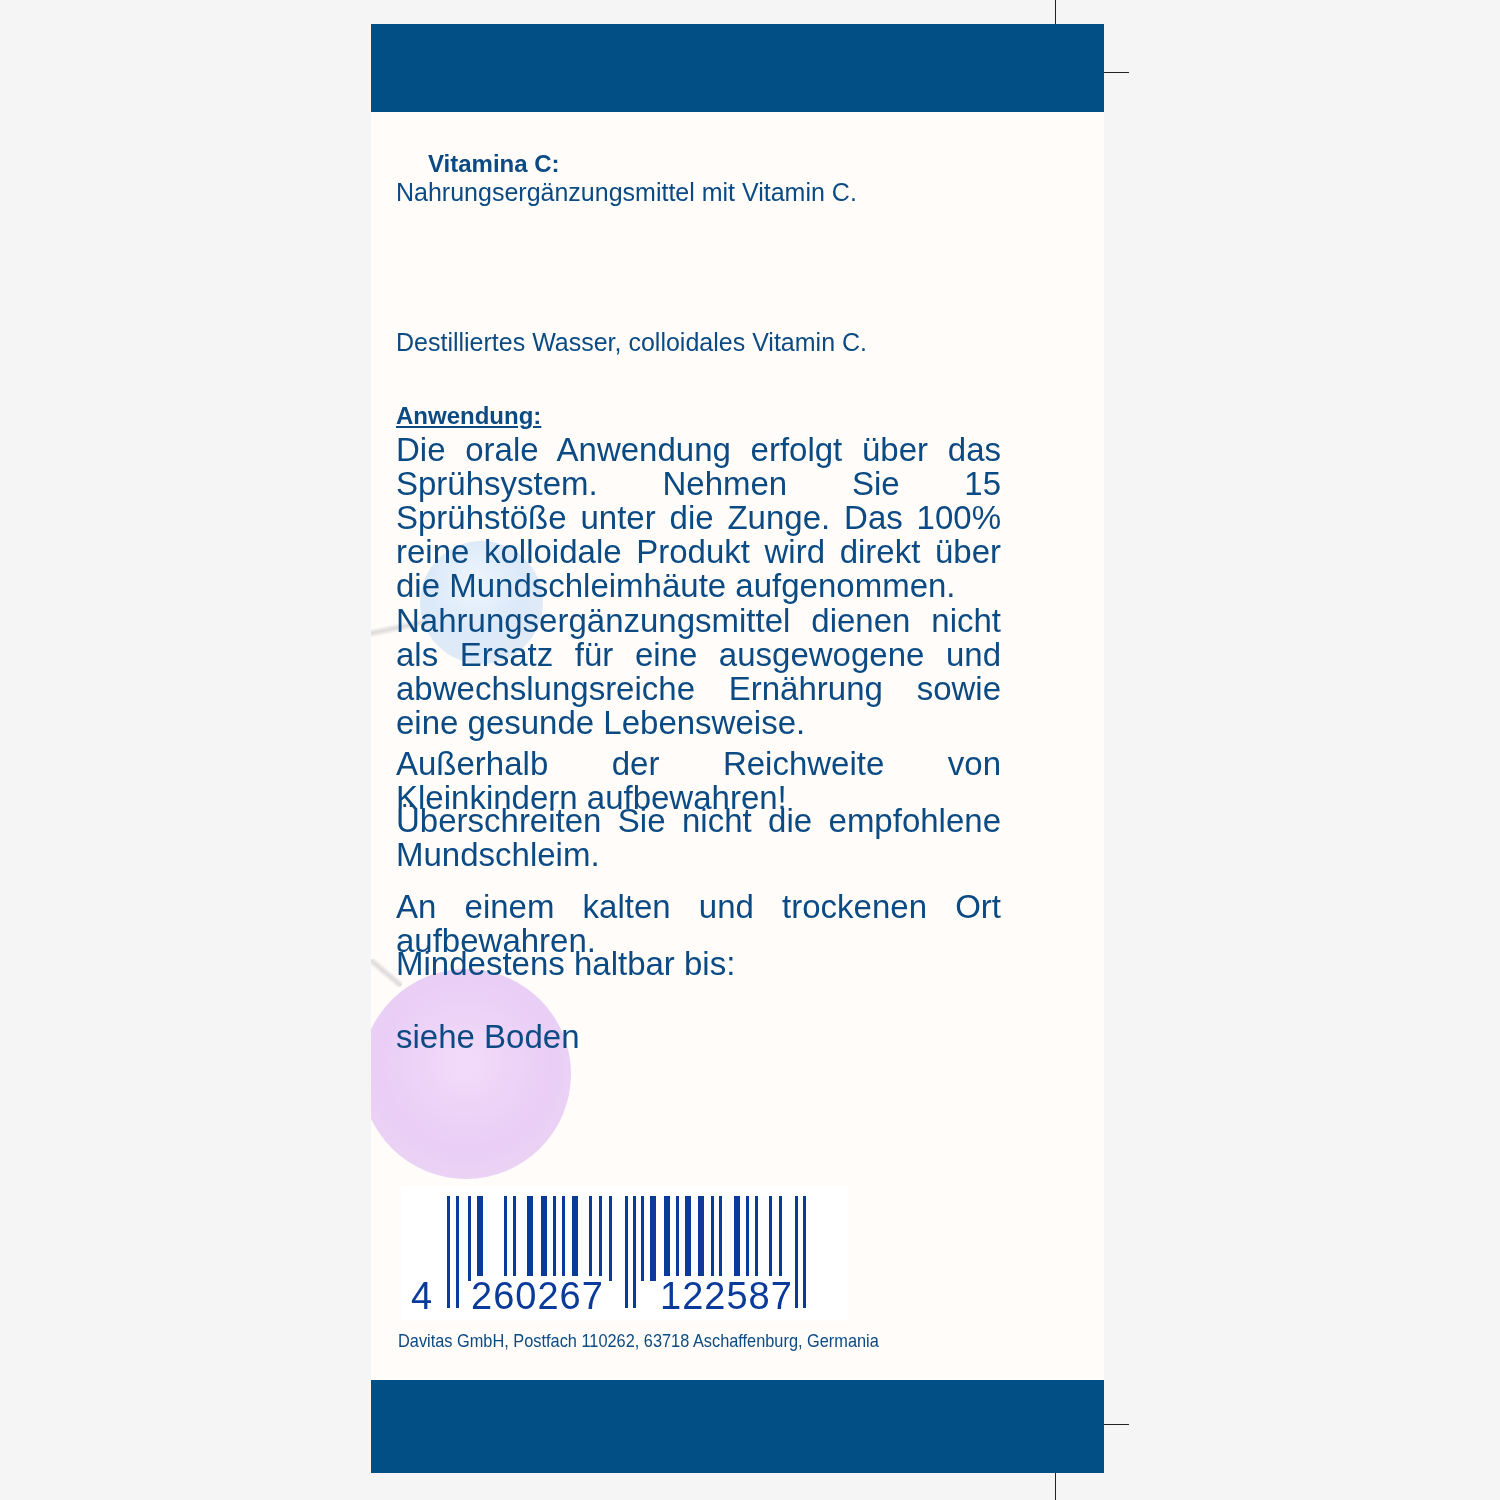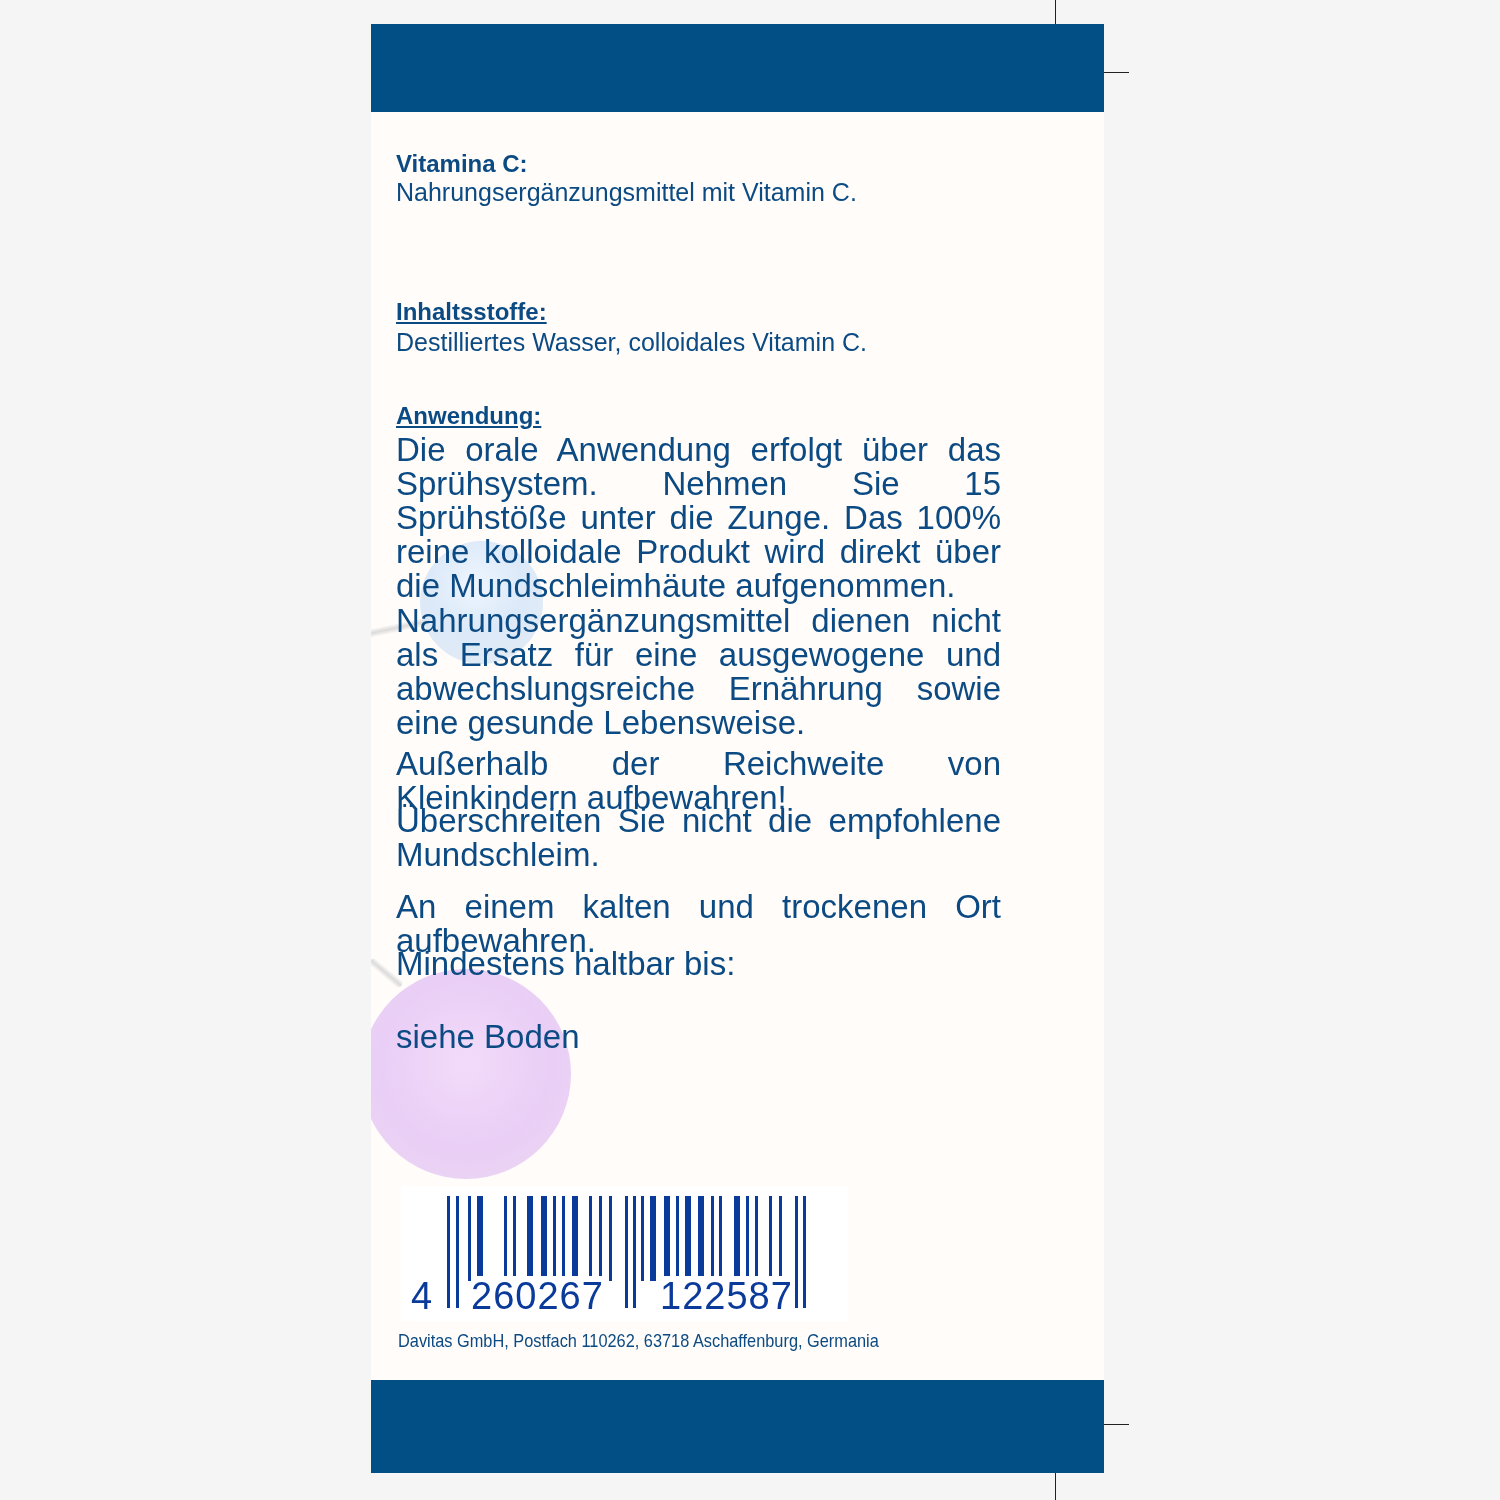--- a/index.html
+++ b/index.html
@@ -23,21 +23,21 @@
   }
   .sphere.purple {
     left:-10px; top:945px; width:210px; height:210px;
     background:radial-gradient(circle at 50% 45%, rgba(240,214,250,0.85) 0%, rgba(226,190,244,0.75) 55%, rgba(215,176,238,0.5) 85%, rgba(255,255,255,0) 100%);
   }
   .rod {
     position:absolute; height:8px; border-radius:4px;
     background:linear-gradient(to bottom, rgba(230,230,230,0.2), rgba(205,205,205,0.7), rgba(230,230,230,0.2));
   }
   .text { position:absolute; left:25px; width:605px; color:#0b4a82; }
-  .h-bold { font-weight:bold; font-size:24px; line-height:30px; }
+  .h-bold { font-weight:bold; font-size:24px; line-height:30px;margin-left:32px; }
   .h-under { font-weight:bold; font-size:24px; line-height:28px; text-decoration:underline; }
   .p { font-size:33px; line-height:34px; text-align:justify; }
   .p.left { text-align:left; }
   .sub { font-size:25px; line-height:30px; }
   .barcode-box {
     position:absolute; left:30px; top:1162px; width:447px; height:135px; background:#ffffff;
   }
   .bars { position:absolute; left:46px; top:10px; height:112px; }
   .bar { position:absolute; top:0; background:#0a3a9a; }
   .digits {
@@ -62,21 +62,20 @@
   <div class="band top"></div>
 
   <div class="rod" style="left:-10px; top:600px; width:70px; transform:rotate(-12deg);"></div>
   <div class="sphere blue"></div>
   <div class="rod" style="left:-5px; top:945px; width:40px; transform:rotate(40deg);"></div>
   <div class="sphere purple"></div>
 
   <div class="text h-bold" style="top:125px;">Vitamina C:</div>
   <div class="text sub" style="top:153px; width:650px;">Nahrungsergänzungsmittel mit Vitamin C.</div>
 
-  <div class="text h-under" style="top:274px;">Inhaltsstoffe:</div>
   <div class="text sub" style="top:303px;">Destilliertes Wasser, colloidales Vitamin C.</div>
 
   <div class="text h-under" style="top:378px;">Anwendung:</div>
   <div class="text p" style="top:409px;">Die orale Anwendung erfolgt über das Sprühsystem. Nehmen Sie 15 Sprühstöße unter die Zunge. Das 100% reine kolloidale Produkt wird direkt über die Mundschleim­häute aufgenommen.</div>
 
   <div class="text p" style="top:580px;">Nahrungsergänzungsmittel dienen nicht als Ersatz für eine ausgewogene und abwechs­lungsreiche Ernährung sowie eine gesunde Lebensweise.</div>
   <div class="text p" style="top:723px;">Außerhalb der Reichweite von Kleinkindern aufbewahren!</div>
   <div class="text p" style="top:780px;">Überschreiten Sie nicht die empfohlene Mundschleim.</div>
   <div class="text p" style="top:866px;">An einem kalten und trockenen Ort aufbe­wahren.</div>
   <div class="text p left" style="top:923px;">Mindestens haltbar bis:</div>

